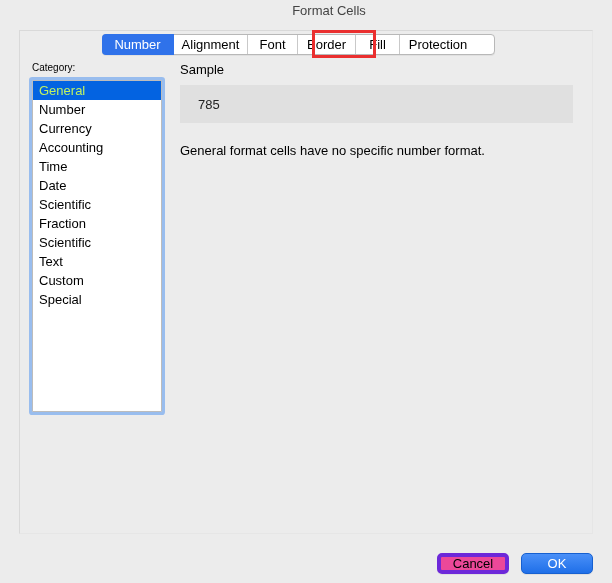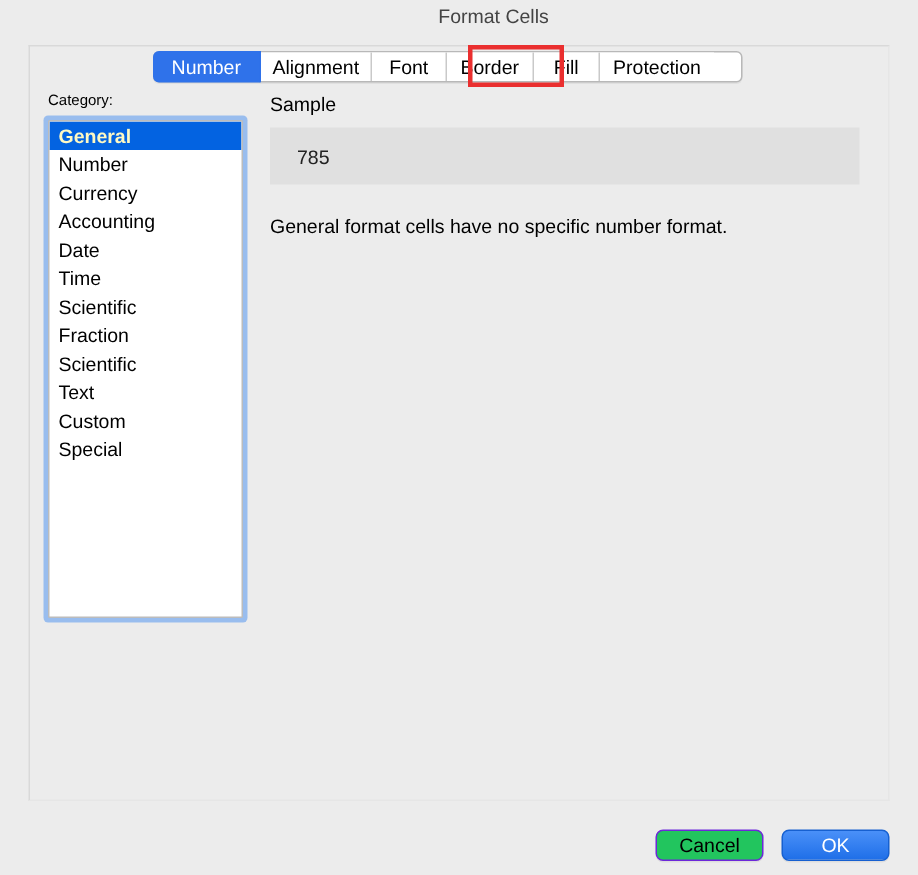--- a/index.html
+++ b/index.html
@@ -110,22 +110,21 @@
       overflow: hidden;
     }
     .category-item {
       padding: 1px 6px 1px 6px;
       font-size: 13px;
       line-height: 17px;
       cursor: default;
     }
     .category-item.selected {
       background: #0363e1;
-      color: #fef9c3;
-      font-weight: bold;
+      color: #bef264;
     }
     
     .sample-label {
       position: absolute;
       top: 62px;
       left: 180px;
       font-size: 13px;
     }
     .sample-box {
       position: absolute;
@@ -159,22 +158,22 @@
     }
     .btn {
       height: 21px;
       width: 72px;
       border-radius: 5px;
       font-size: 13px;
       display: flex;
       align-items: center;
       justify-content: center;
       cursor: default;
-      border: 1px solid #6d28d9;
-      background: #22c55e;
+      border: 4px solid #6d28d9;
+      background: #ec4899;
       box-shadow: 0 1px 0 rgba(0,0,0,0.06);
     }
     .btn.primary {
       background: linear-gradient(#4a90f8, #1f6fe8);
       border: 1px solid #1660d0;
       color: #fff;
     }
   </style>
 </head>
 <body>
@@ -194,22 +193,22 @@
 
 <div class="red-highlight"></div>
 
 <div class="category-label">Category:</div>
 
 <div class="category-list">
   <div class="category-item selected">General</div>
   <div class="category-item">Number</div>
   <div class="category-item">Currency</div>
   <div class="category-item">Accounting</div>
+  <div class="category-item">Time</div>
   <div class="category-item">Date</div>
-  <div class="category-item">Time</div>
   <div class="category-item">Scientific</div>
   <div class="category-item">Fraction</div>
   <div class="category-item">Scientific</div>
   <div class="category-item">Text</div>
   <div class="category-item">Custom</div>
   <div class="category-item">Special</div>
 </div>
 
 <div class="sample-label">Sample</div>
 

